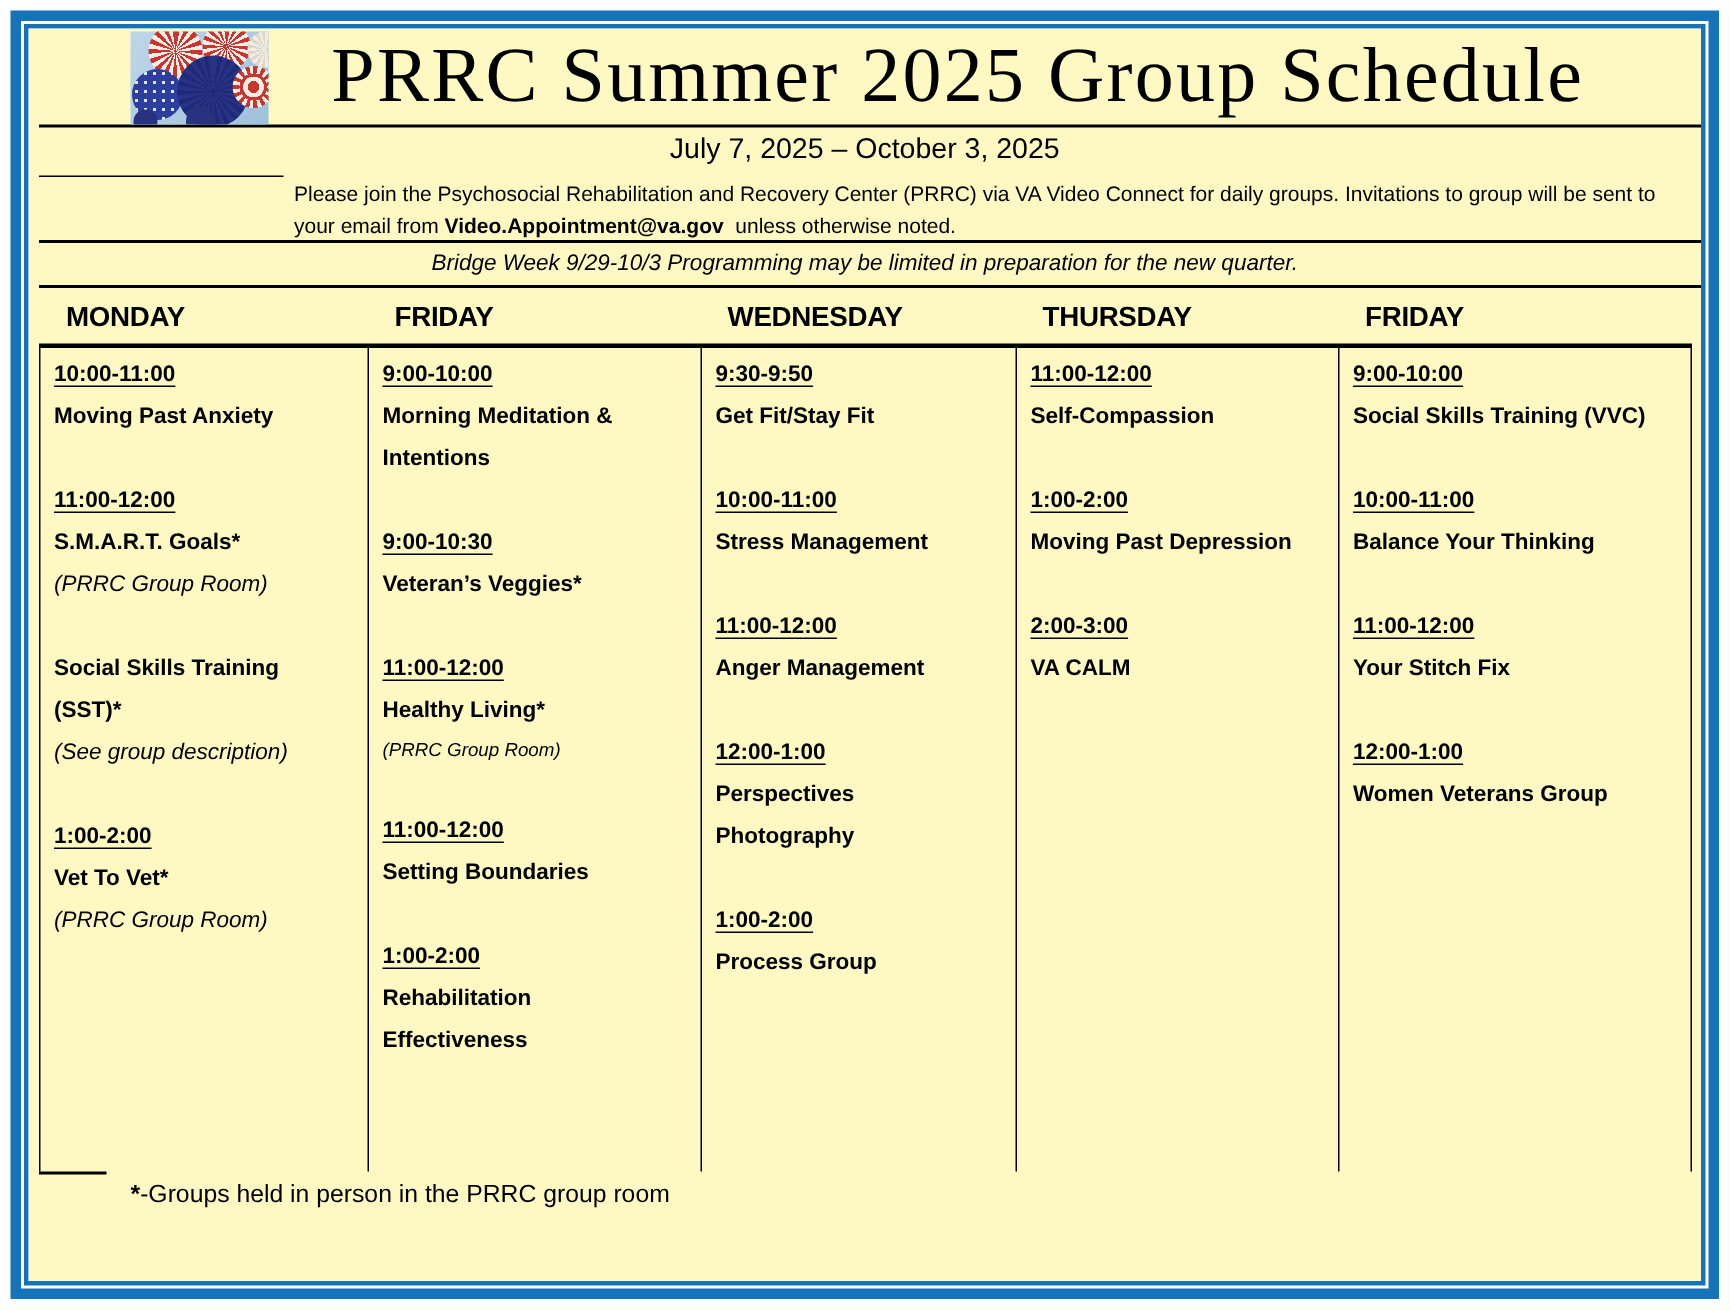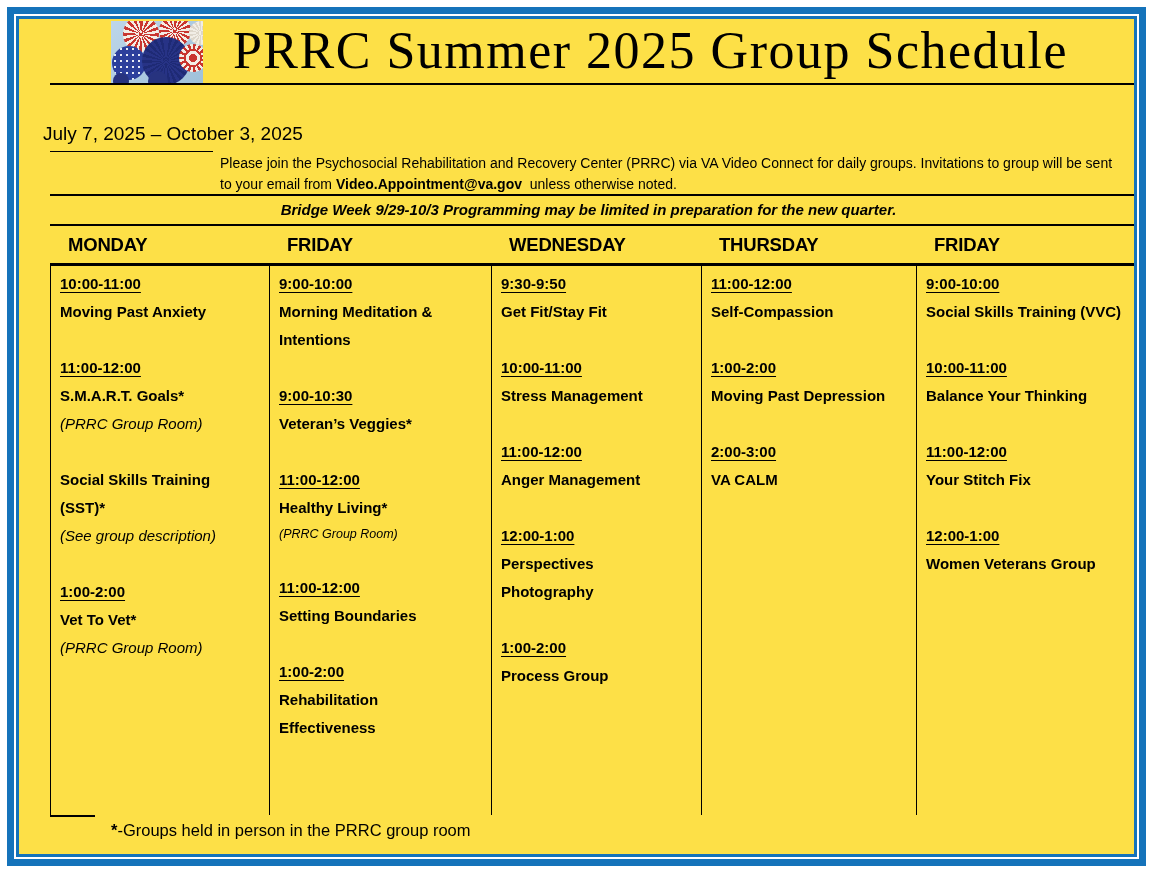--- a/index.html
+++ b/index.html
@@ -4,21 +4,21 @@
 <style>
   :root { --blue:#1573ba; --ink:#000; }
   * { box-sizing:border-box; }
   html,body { margin:0; padding:0; }
   body {
     width:1153px; height:873px; background:#fff; position:relative;
     font-family:"Liberation Sans", sans-serif; color:var(--ink);
   }
   .frame { position:absolute; inset:7px; border:7px solid var(--blue); }
   .frame-inner { position:absolute; inset:2px; border:3px solid var(--blue); overflow:hidden; }
-  .content { position:relative; width:100%; height:100%; background:#fde047;padding-left:24px; }
+  .content { position:relative; width:100%; height:100%; background:#fef9c3; }
 
   
   .title-row { height:64px; display:flex; align-items:center; }
   .logo {
     width:92px; height:62px; margin:2px 0 0 68px; position:relative; overflow:hidden;
     background:linear-gradient(135deg,#bdd6e9 0%,#abc9e0 60%,#9fc1da 100%); flex:0 0 auto;
   }
   .rosette { position:absolute; border-radius:50%; }
   .r-redstripe { background:repeating-conic-gradient(#c9352f 0deg 11deg,#f3ede5 11deg 22deg); }
   .r-navy { background:repeating-conic-gradient(#273386 0deg 8deg,#1e2a75 8deg 16deg); }
@@ -27,28 +27,28 @@
   .r-target { background:radial-gradient(circle,#c9352f 0 4px,#f3ede5 4px 7px,#c9352f 7px 9px,transparent 9px), repeating-conic-gradient(#c9352f 0deg 12deg,#f3ede5 12deg 24deg); }
   .r-solidnavy { background:#27337f; }
   .page-title {
     flex:1; margin:0; padding-right:36px; text-align:center;
     font-family:"Liberation Serif", serif; font-weight:400;
     font-size:52px; letter-spacing:1.5px; line-height:60px; white-space:nowrap;
   }
 
   .hr { border-top:2px solid var(--ink); margin-left:7px; width:1108px; height:0; }
 
-  .date-row { position:relative; height:33px; font-size:19px; padding-top:4px;margin-top:34px; }
+  .date-row { position:relative; height:33px; text-align:center; font-size:19px; padding-top:4px; }
   .date-row::after { content:""; position:absolute; left:7px; bottom:0; width:163px; border-bottom:1.5px solid var(--ink); }
 
   .notice { height:42px; padding:1px 14px 0 177px; }
   .notice p { margin:0; font-size:14px; line-height:20.5px; white-space:pre-wrap; }
   .notice .email { font-weight:700; text-underline-offset:2px; }
 
-  .bridge-row { height:28px; text-align:center; font-weight:700; font-style:italic; font-size:15px; padding-top:5px; }
+  .bridge-row { height:28px; text-align:center; font-weight:400; font-style:italic; font-size:15px; padding-top:5px; }
 
   .day-head, .t-body {
     display:grid; grid-template-columns:219px 222px 210px 215px 236px;
     margin-left:7px; width:1102px;
   }
   .day-head { height:37px; }
   .day-cell { font-weight:700; font-size:18.5px; padding:8px 0 0 18px; letter-spacing:-0.2px; }
 
   .t-body { border-top:3px solid var(--ink); height:552px; }
   .body-cell { border-left:1.5px solid var(--ink); padding:4px 2px 0 9px; overflow:hidden; }

